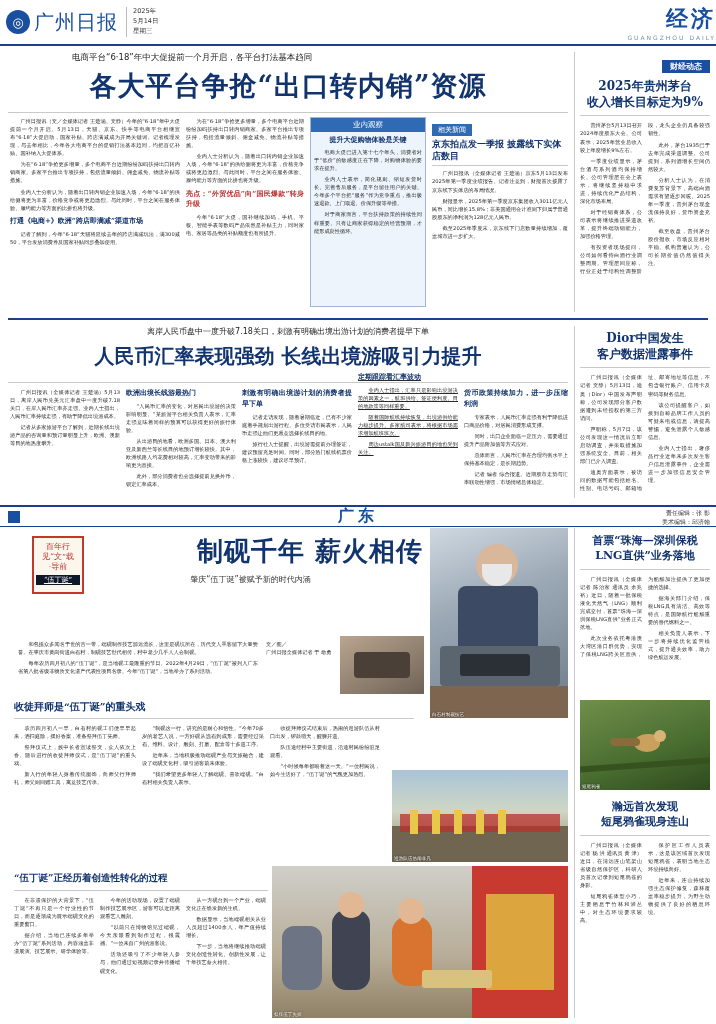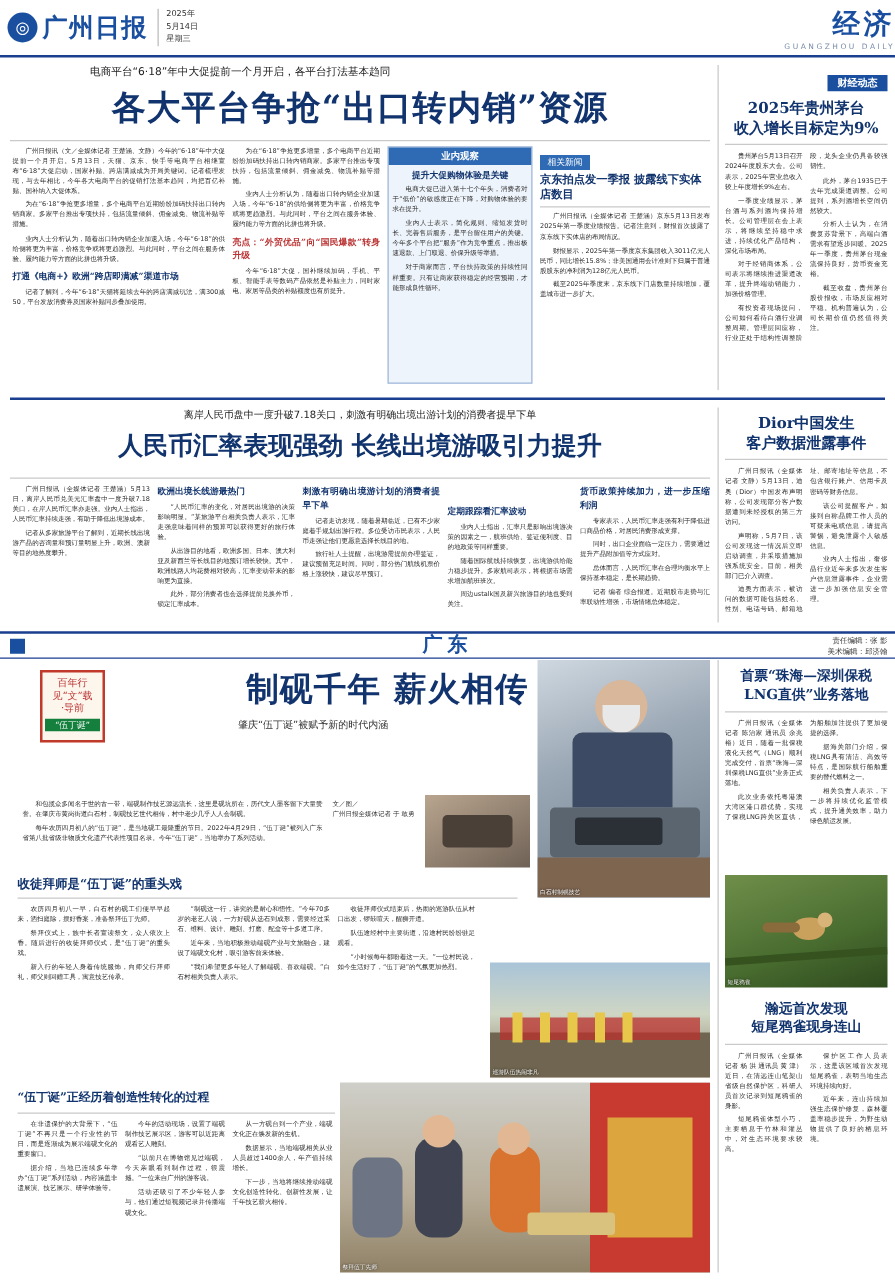--- a/index.html
+++ b/index.html
@@ -20,21 +20,21 @@
     border-bottom:2px solid #1a3f8f;
     display:flex; align-items:center;
   }
   .logo-wrap { display:flex; align-items:center; padding-left:6px; }
   .logo-circle {
     width:24px; height:24px; border-radius:50%;
     background:#1a4fa0; color:#fff; font-size:13px; font-weight:bold;
     display:flex; align-items:center; justify-content:center;
     margin-right:4px;
   }
-  .logo-text { font-size:20px; font-weight:bold; color:#1a4fa0; letter-spacing:1px; font-family:"DejaVu Serif", serif; }
+  .logo-text { font-size:20px; font-weight:normal; color:#1a4fa0; letter-spacing:1px; font-family:"DejaVu Serif", serif; }
   .issue-date {
     font-size:6.5px; color:#333; line-height:1.5; margin-left:8px; border-left:1px solid #bbb; padding-left:6px;
   }
   .mh-center { flex:1; text-align:right; }
   .mh-center .sec { font-size:22px; font-weight:bold; color:#1a4fa0; font-family:"DejaVu Serif", serif; letter-spacing:3px;}
   .mh-center .sec-en { font-size:6px; color:#7a8da8; letter-spacing:2px; }
   .mh-right { display:flex; align-items:center; padding-right:6px; }
   .editors { font-size:6.5px; color:#333; line-height:1.6; text-align:right; margin-right:6px; }
   .pageno { font-size:26px; font-weight:bold; color:#1a4fa0; font-family:"DejaVu Serif", serif; }
 
@@ -61,21 +61,21 @@
   .body-text p { margin:0 0 3px 0; text-indent:2em; }
 
   .sec-label {
     display:inline-block; background:#1a4fa0; color:#fff;
     font-size:8px; padding:1px 8px; font-weight:bold;
   }
   .box {
     border:1px solid #9fb6d8; background:#eef4fb;
   }
   .box-title {
-    background:#2f6bb5; color:#fff; font-size:7.5px; text-align:center; padding:2px 12px; font-weight:bold;
+    background:#2f6bb5; color:#fff; font-size:7.5px; text-align:center; padding:2px 12px; font-weight:normal;
   }
   .smalltitle { font-size:10px; font-weight:bold; color:#12346e; font-family:"DejaVu Serif", serif; }
   .rightcol-title { font-size:12px; font-weight:bold; color:#12346e; font-family:"DejaVu Serif", serif; line-height:1.35; text-align:center;}
 
   .photo { position:absolute; overflow:hidden; }
   .photo .cap { position:absolute; bottom:1px; left:2px; font-size:4.6px; color:#fff; text-shadow:0 0 2px #000; }
 
   .tag-badge {
     position:absolute; width:52px;
     border:2px solid #c0392b; background:#fdf6ec; text-align:center;
@@ -191,21 +191,21 @@
     <div class="smalltitle" style="font-size:7px; margin-bottom:3px;">欧洲出境长线游最热门</div>
     <p>“人民币汇率的变化，对居民出境游的决策影响明显。”某旅游平台相关负责人表示，汇率走强意味着同样的预算可以获得更好的旅行体验。</p>
     <p>从出游目的地看，欧洲多国、日本、澳大利亚及新西兰等长线目的地预订增长较快。其中，欧洲线路人均花费相对较高，汇率变动带来的影响更为直接。</p>
     <p>此外，部分消费者也会选择提前兑换外币，锁定汇率成本。</p>
   </div>
   <div style="position:absolute; left:242px; top:388px; width:110px;" class="body-text">
     <div class="smalltitle" style="font-size:7px; margin-bottom:3px;">刺激有明确出境游计划的消费者提早下单</div>
     <p>记者走访发现，随着暑期临近，已有不少家庭着手规划出游行程。多位受访市民表示，人民币走强让他们更愿意选择长线目的地。</p>
     <p>旅行社人士提醒，出境游需提前办理签证，建议预留充足时间。同时，部分热门航线机票价格上涨较快，建议尽早预订。</p>
   </div>
-  <div style="position:absolute; left:358px; top:404px; width:100px;" class="body-text">
+  <div style="position:absolute; left:358px; top:372px; width:100px;text-decoration:underline;" class="body-text">
     <div class="smalltitle" style="font-size:7px; margin-bottom:3px;">定期跟踪看汇率波动</div>
     <p>业内人士指出，汇率只是影响出境游决策的因素之一，航班供给、签证便利度、目的地政策等同样重要。</p>
     <p>随着国际航线持续恢复，出境游供给能力稳步提升。多家航司表示，将根据市场需求增加航班班次。</p>
     <p>周边ustalk国及新兴旅游目的地也受到关注。</p>
   </div>
   <div style="position:absolute; left:464px; top:388px; width:104px;" class="body-text">
     <div class="smalltitle" style="font-size:7px; margin-bottom:3px;">货币政策持续加力，进一步压缩利润</div>
     <p>专家表示，人民币汇率走强有利于降低进口商品价格，对居民消费形成支撑。</p>
     <p>同时，出口企业面临一定压力，需要通过提升产品附加值等方式应对。</p>
     <p>总体而言，人民币汇率在合理均衡水平上保持基本稳定，是长期趋势。</p>
@@ -231,21 +231,21 @@
     <div class="sq"></div>
     <div class="title">广东</div>
     <div class="ed" style="white-space:pre-line;"><span>责任编辑：张 影
 美术编辑：邱济翰</span></div>
   </div>
 
   <div class="tag-badge" style="left:32px; top:536px; height:58px; padding:4px 2px;">
     <div style="font-size:8px; line-height:1.25; white-space:pre-line;">百年行
 见“文”载
 ·导前</div>
-    <div style="font-size:7px; background:#15803d; color:#fff; margin-top:3px;">“伍丁诞”</div>
+    <div style="font-size:7px; background:#0f172a; color:#fff; margin-top:3px;text-decoration:underline;">“伍丁诞”</div>
   </div>
 
   <div style="position:absolute; left:78px; top:534px; width:345px;">
     <div class="headline1" style="font-size:26px; text-align:right;">制砚千年  薪火相传</div>
     <div class="subhead" style="text-align:center; margin-top:5px;">肇庆“伍丁诞”被赋予新的时代内涵</div>
   </div>
 
   <div class="photo" style="left:430px; top:528px; width:138px; height:190px; background:linear-gradient(160deg,#cfd8e0 0%,#9aa7b4 40%,#6d7b88 100%);">
     <div style="position:absolute; left:46px; top:16px; width:42px; height:42px; border-radius:50%; background:#d9b79a;"></div>
     <div style="position:absolute; left:52px; top:36px; width:30px; height:22px; background:#e8e8e8; border-radius:0 0 14px 14px;"></div>

